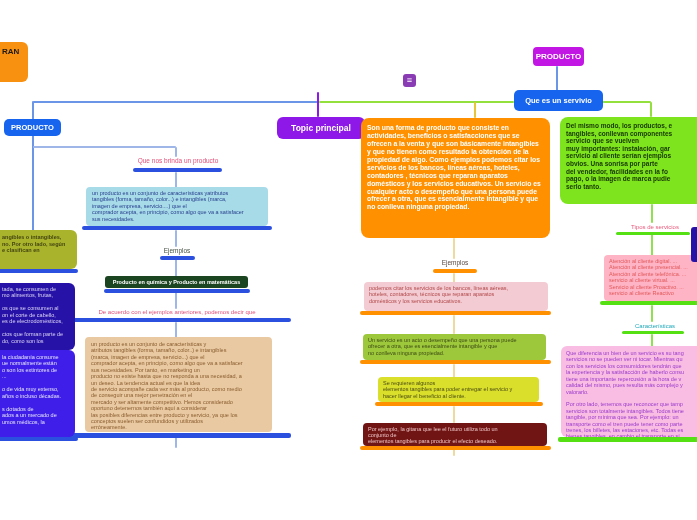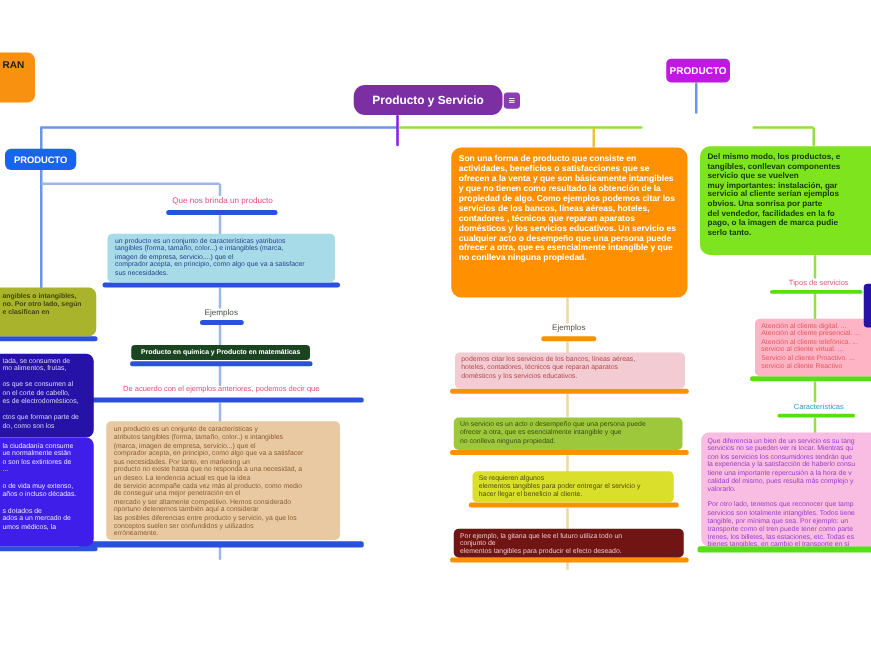--- a/index.html
+++ b/index.html
@@ -85,24 +85,25 @@
   <span class="bar" style="left:433px;top:269px;width:44px;height:4px;background:#ff9100"></span>
   <span class="bar" style="left:360px;top:311px;width:191px;height:4px;background:#ff9100"></span>
   <span class="bar" style="left:360px;top:360px;width:191px;height:4px;background:#ff9100"></span>
   <span class="bar" style="left:375px;top:402px;width:168px;height:4px;background:#ff9100"></span>
   <span class="bar" style="left:360px;top:446px;width:191px;height:4px;background:#ff9100"></span>
   <span class="bar" style="left:616px;top:232px;width:74px;height:3px;background:#55e014"></span>
   <span class="bar" style="left:600px;top:301px;width:101px;height:4px;background:#55e014"></span>
   <span class="bar" style="left:622px;top:331px;width:62px;height:3px;background:#55e014"></span>
   <span class="bar" style="left:558px;top:437px;width:143px;height:5px;background:#55e014"></span>
 
-  <div class="topic c-title" style="left:283px;top:68px;width:119px;height:24px;">Producto y Servicio</div>
   <div class="topic c-menu" style="left:403px;top:74px;width:13px;height:13px;">≡</div>
   <div class="topic c-serv" style="left:533px;top:47px;width:51px;height:19px;">PRODUCTO</div>
+  <div class="topic c-blue" style="left:514px;top:90px;width:89px;height:21px;">Que es un servivio</div>
   <div class="topic c-blue" style="left:4px;top:119px;width:57px;height:17px;">PRODUCTO</div>
+  <div class="topic c-topicp" style="left:277px;top:117px;width:88px;height:22px;">Topic principal</div>
   <div class="topic c-gran" style="left:-30px;top:42px;width:58px;height:40px;">
     <span class="frag" style="left:32px;top:5px;">RAN</span>
   </div>
 
   <div class="blk c-orange" style="left:361px;top:118px;width:189px;height:120px;">Son una forma de producto que consiste en actividades, beneficios o satisfacciones que se ofrecen a la venta y que son básicamente intangibles y que no tienen como resultado la obtención de la propiedad de algo. Como ejemplos podemos citar los servicios de los bancos, líneas aéreas, hoteles, contadores , técnicos que reparan aparatos domésticos y los servicios educativos. Un servicio es cualquier acto o desempeño que una persona puede ofrecer a otra, que es esencialmente intangible y que no conlleva ninguna propiedad.</div>
   <div class="lbl t-brown" style="left:425px;top:258px;width:60px;height:9px;">Ejemplos</div>
   <div class="blk c-cpink" style="left:364px;top:282px;width:184px;height:29px;">podemos citar los servicios de los bancos, líneas aéreas,
 hoteles, contadores, técnicos que reparan aparatos
 domésticos y los servicios educativos.</div>
   <div class="blk c-lgreen" style="left:363px;top:334px;width:183px;height:26px;">Un servicio es un acto o desempeño que una persona puede

